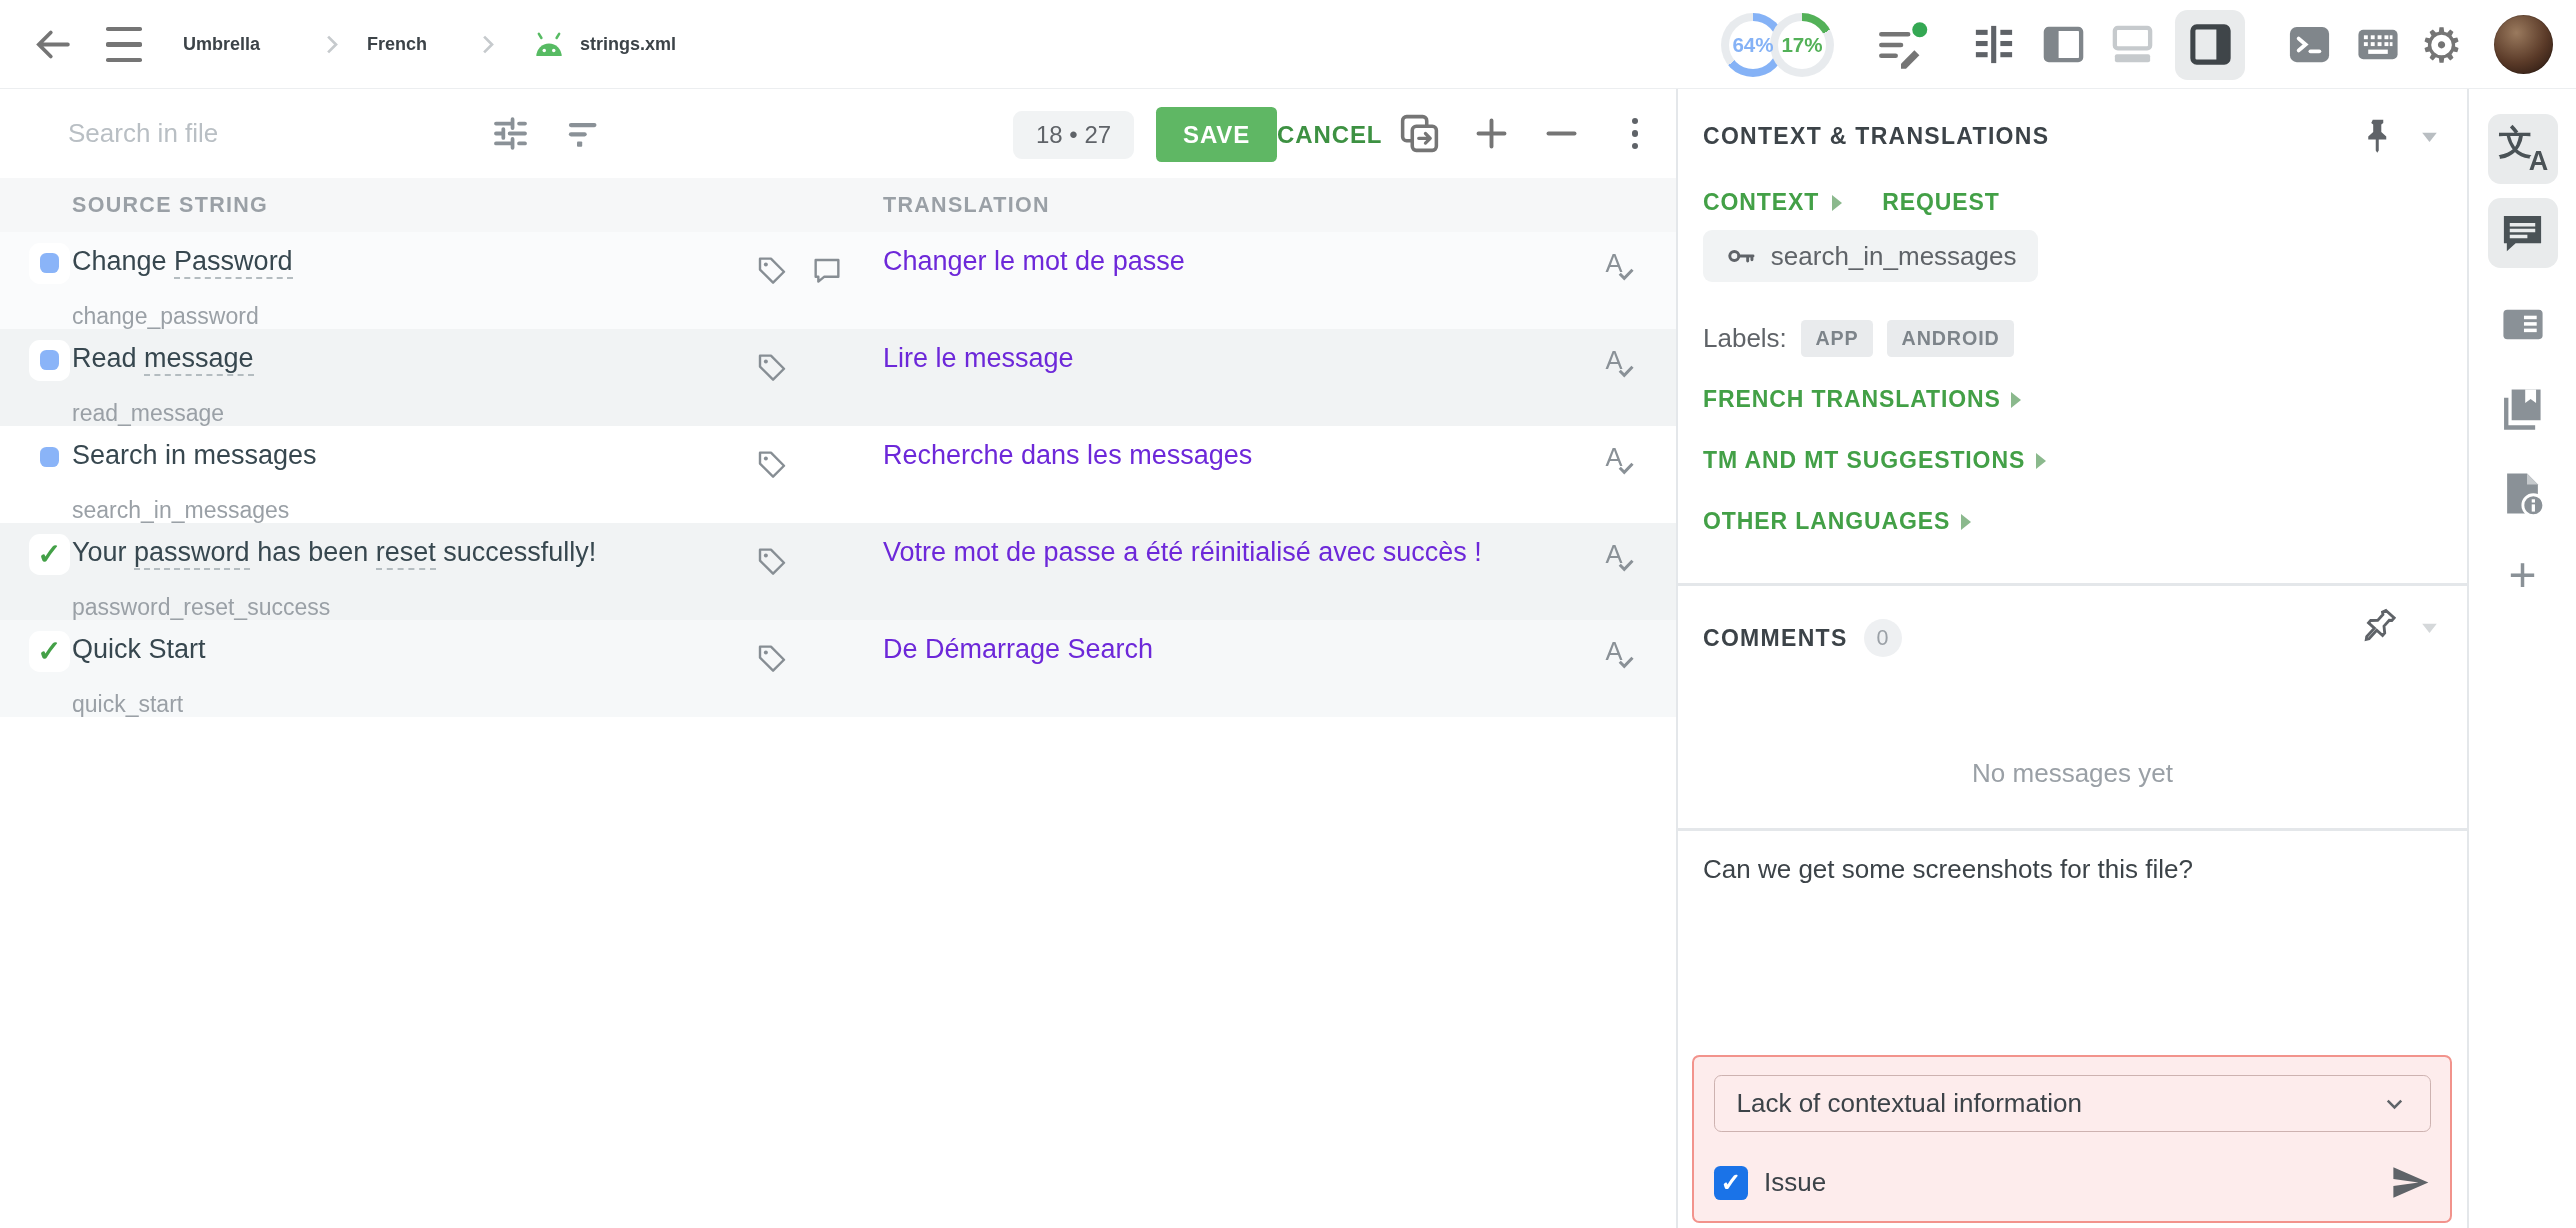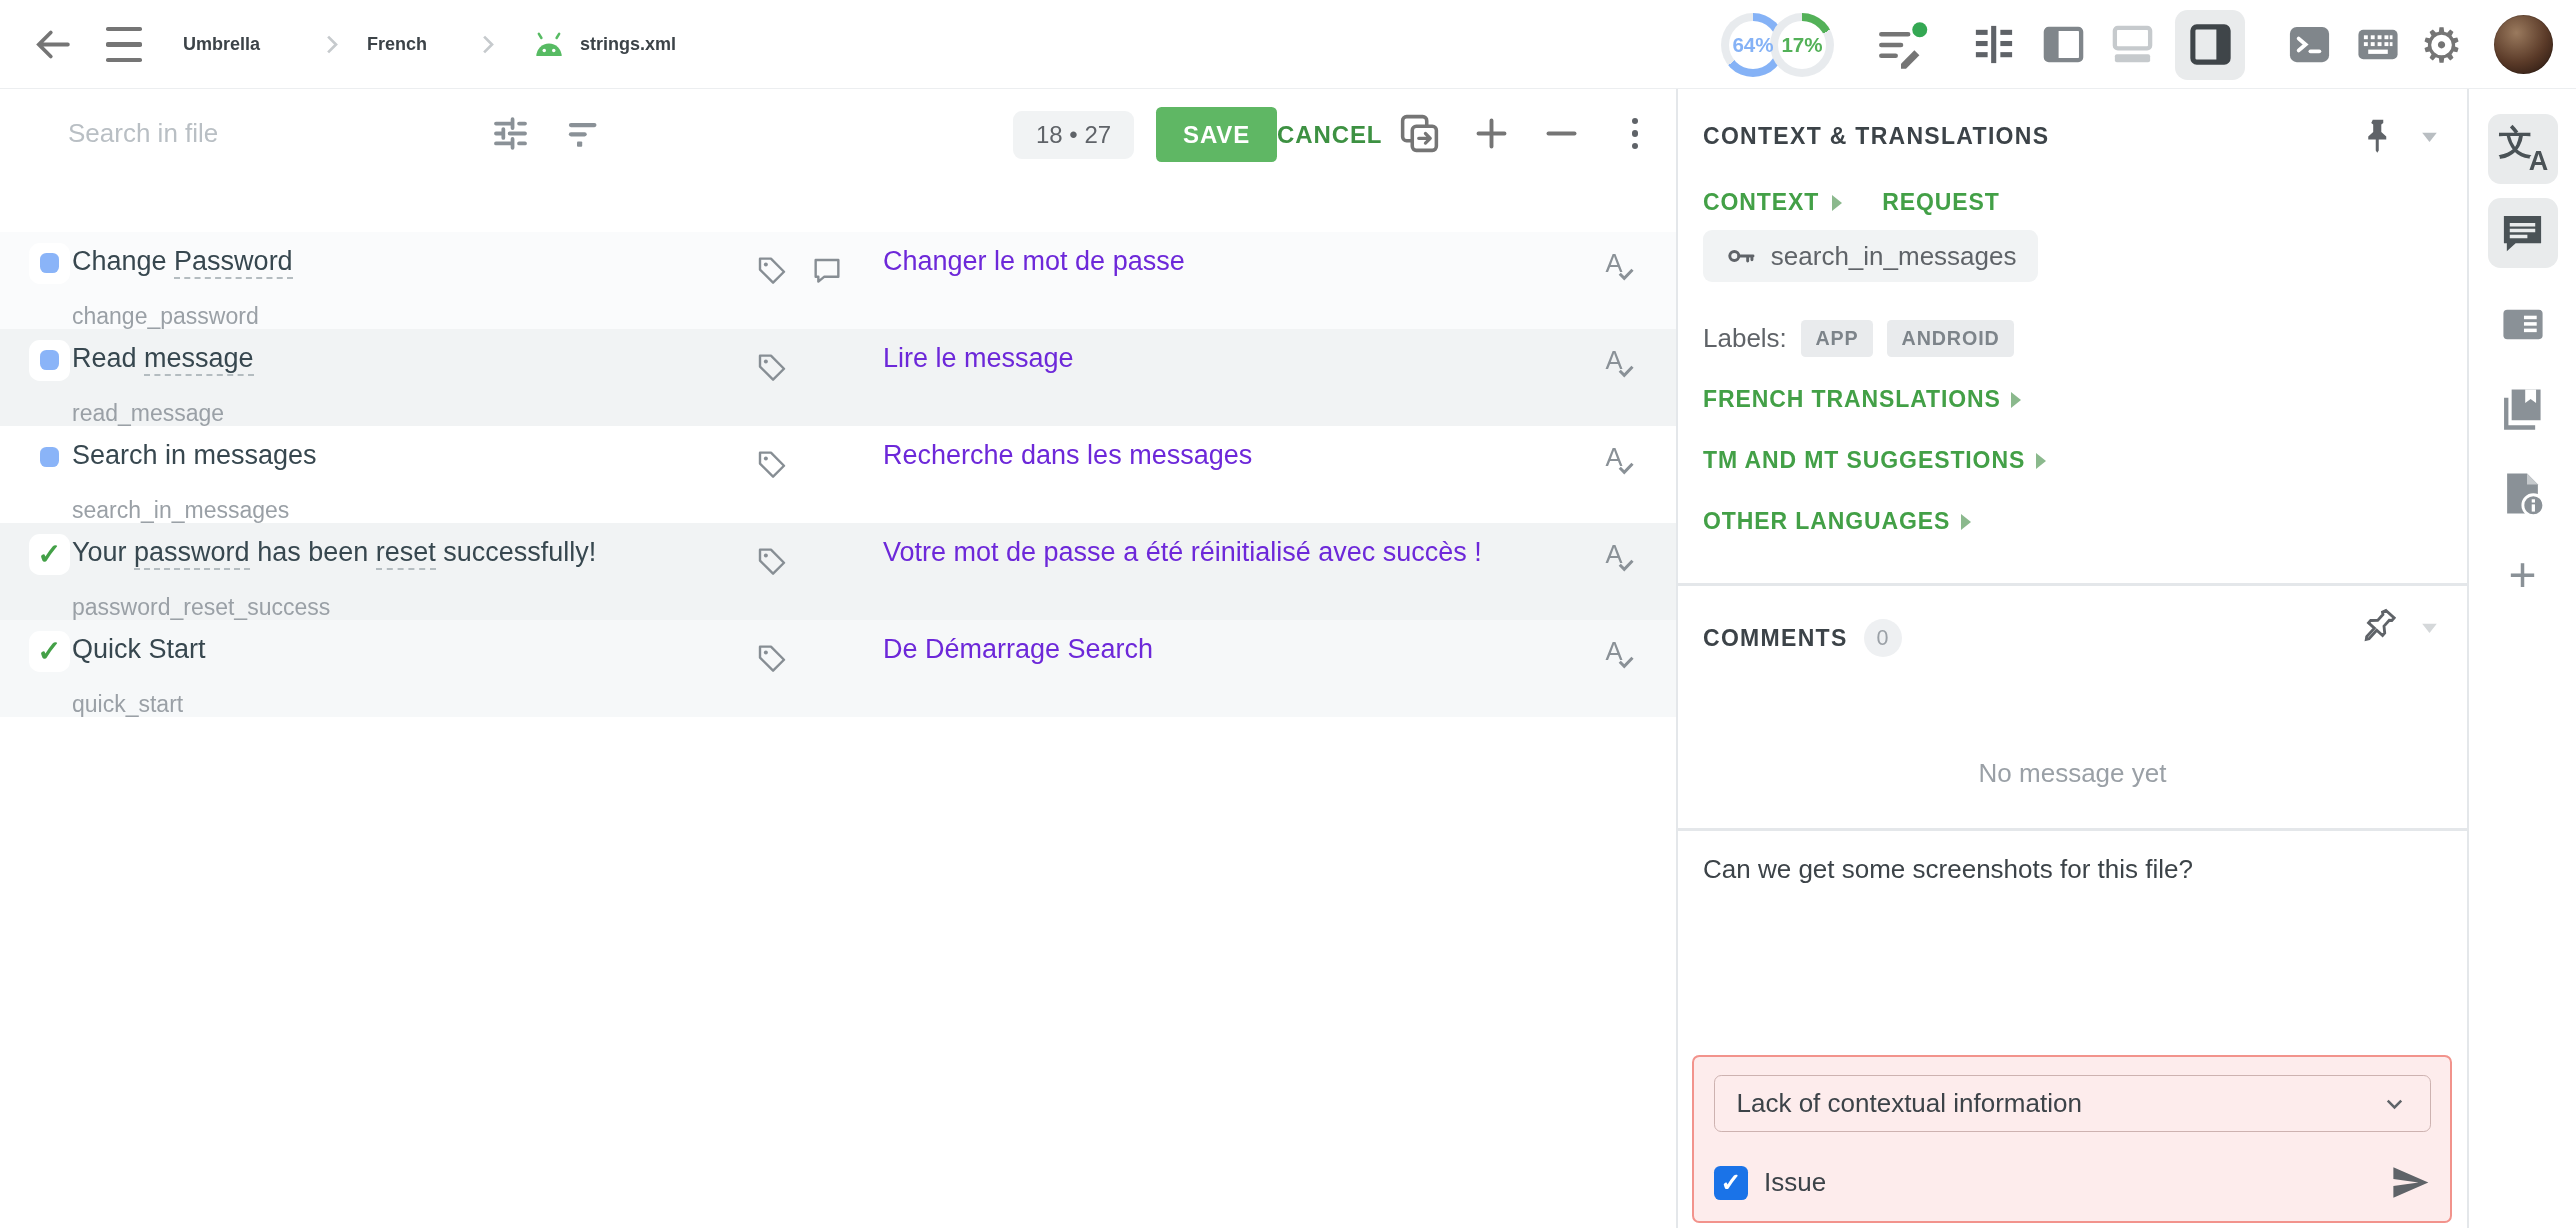--- a/index.html
+++ b/index.html
@@ -278,20 +278,24 @@
       </div>
       <div class="tl-icon" style="left:1610px;width:50px;">
         <div class="kebab">
             <i></i>
             <i></i>
             <i></i>
           </div>
       </div>
     </div>
 
+    <div class="thead">
+      <span class="th src">SOURCE STRING</span>
+      <span class="th trn">TRANSLATION</span>
+    </div>
 
     <div class="rows" id="rows">
         <div class="srow" style="background: rgb(250, 251, 252);">
           <div class="status-wrap">
             <span class="status-sq"></span>
           </div>
           <div class="src-block">
             <div class="src-main"><span>Change </span><span class="term">Password</span></div>
             <div class="src-key">change_password</div>
           </div>
@@ -455,21 +459,21 @@
             <path d="M8.5 2.5h7v2.2l-1.3 1v5l3.3 3v2h-5v7.3l-1 1.5-1-1.5v-7.3h-5v-2l3.3-3v-5l-1.3-1z" fill="none" stroke="#5f6368" stroke-width="1.8"></path>
           </g>
         </svg>
     </span>
     <span class="cm-chev">
       <svg width="25" height="19.7" viewBox="0 0 24 18">
           <path d="M5 4h14l-7 9z" fill="#d5d8da"></path>
         </svg>
     </span>
 
-    <div class="no-comments">No message yet</div>
+    <div class="no-comments">No messages yet</div>
     <div class="rp-div cm-div2"></div>
     <div class="draft">Can we get some screenshots for this file?</div>
 
     <div class="issue-box">
       <div class="issue-select">
         <span>Lack of contextual information</span>
         <svg width="27" height="27" viewBox="0 0 24 24">
             <path d="M6 9.5l6 6 6-6" stroke="#5f6368" stroke-width="2.2" fill="none"></path>
           </svg>
       </div>

